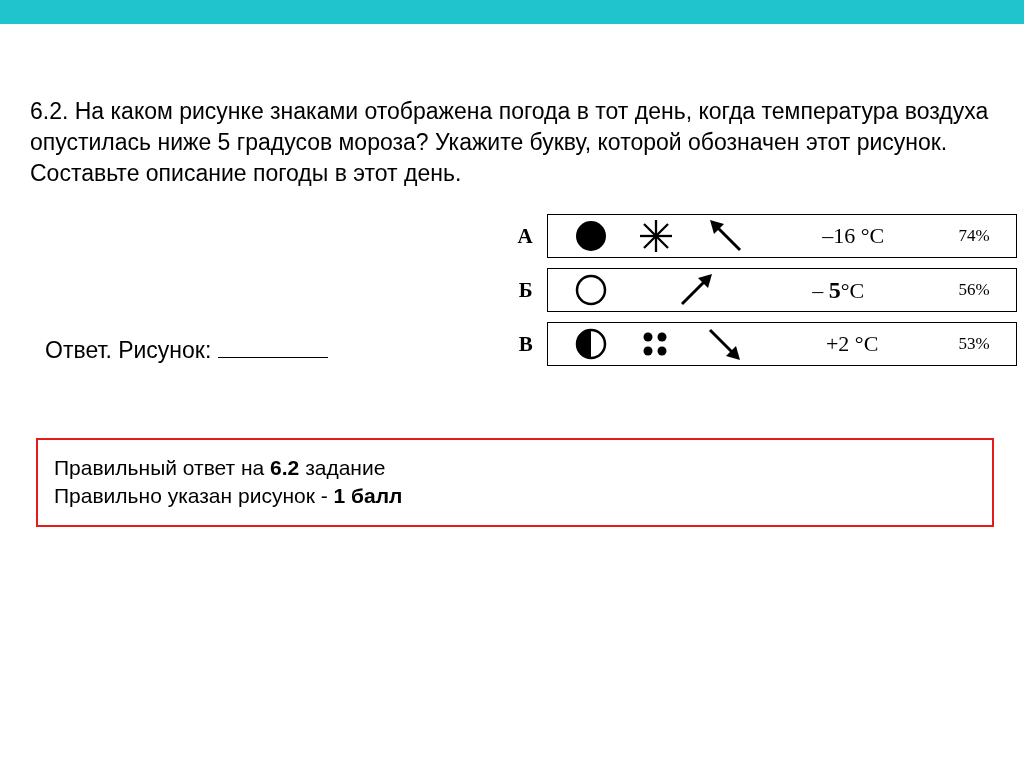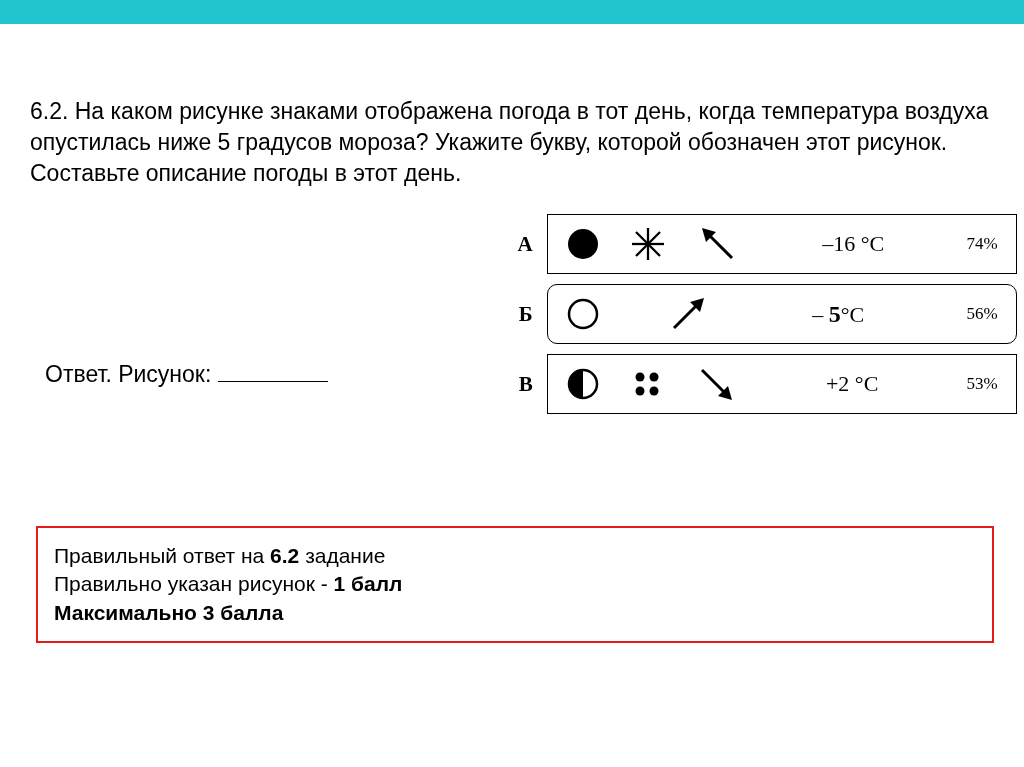--- a/index.html
+++ b/index.html
@@ -56,25 +56,25 @@
     }
     .option-letter {
       font-size: 21px;
       font-weight: bold;
       font-family: 'Times New Roman', serif;
       width: 20px;
       text-align: right;
     }
     .option-box {
       border: 1.5px solid #000;
-      height: 60px;
+      height: 44px;
       width: 470px;
       display: flex;
       align-items: center;
-      padding: 0 18px;
+      padding: 0 26px;
       justify-content: space-between;
       font-family: 'Times New Roman', serif;
     }
     .icon-group {
       display: flex;
       align-items: center;
       gap: 30px;
     }
     .temp {
       font-size: 22px;
@@ -86,27 +86,27 @@
     .temp-b .num {
       font-weight: bold;
       font-size: 24px;
     }
     .humidity {
       font-size: 17px;
     }
     svg { display: block; }
     .scoring-box {
       border: 2px solid #e41b1b;
-      margin: 112px 30px 0 36px;
+      margin: 72px 30px 0 36px;
       padding: 14px 16px;
       font-size: 21px;
       line-height: 1.35;
     }
     .scoring-box b { font-weight: bold; }
-    .option-box.b { justify-content: space-between; border-radius: 10px; }
+    .option-box.b { justify-content: space-between; }
     .b-left { display: flex; align-items: center; gap: 66px; }
   </style>
 </head>
 <body>
 
 <div class="top-bar"></div>
 
 <div class="content">
   <p class="question">6.2. На каком рисунке знаками отображена погода в тот день, когда температура воздуха опустилась ниже 5 градусов мороза? Укажите букву, которой обозначен этот рисунок. Составьте описание погоды в этот день.</p>
 
@@ -203,16 +203,13 @@
   </div>
 </div>
 
 <div class="scoring-box">
   <div>
     <span>Правильный ответ на </span><b>6.2</b><span> задание</span>
   </div>
   <div>
     <span>Правильно указан рисунок - </span><b>1 балл</b>
   </div>
-  <div>
-    <b>Максимально 3 балла</b>
-  </div>
 </div>
 
 </body></html>

